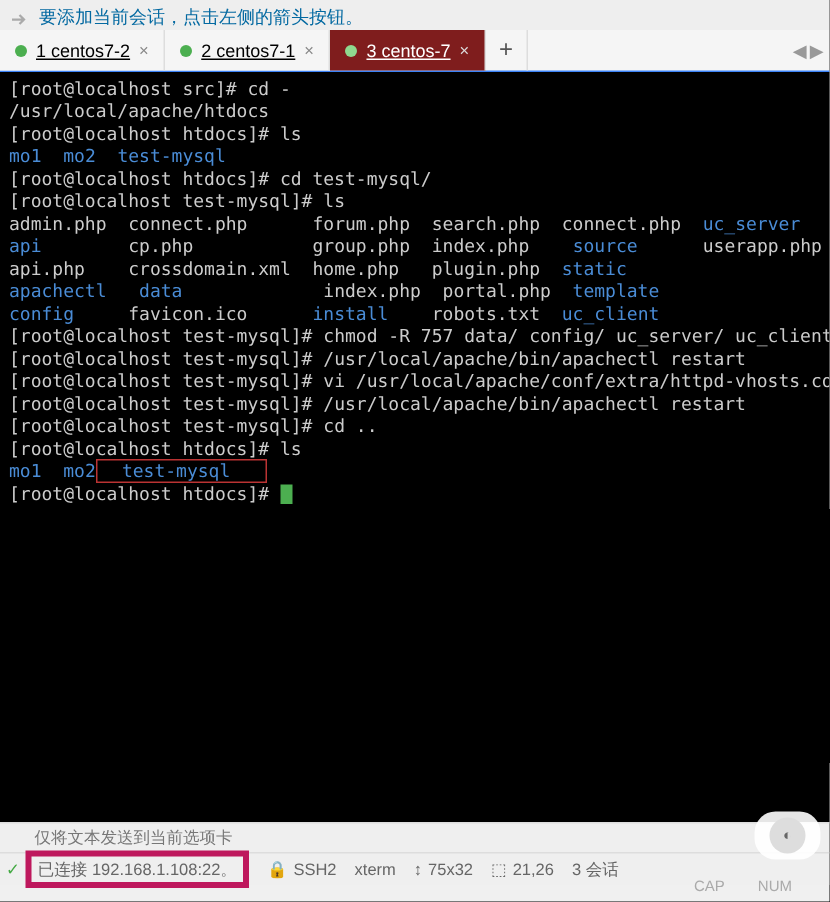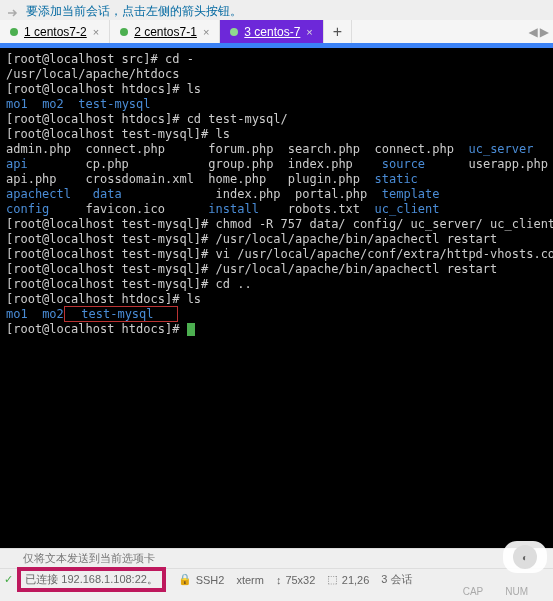--- a/index.html
+++ b/index.html
@@ -1,21 +1,21 @@
 <!DOCTYPE html>
 <html><head>
 <meta charset="utf-8">
 <style>
 *{margin:0;padding:0;box-sizing:border-box}
 body{font-family:"Microsoft YaHei",sans-serif;font-size:12px;background:#f0f0f0;width:553px;height:601px;overflow:hidden;position:relative}
 .hint-bar{height:20px;background:#eee;display:flex;align-items:flex-end;padding:0 6px;color:#0369a1;gap:6px}
 .hint-bar svg{flex-shrink:0}
-.tab-row{height:28px;background:#f5f5f5;display:flex;align-items:stretch;border-bottom:5px solid #3b82f6;position:relative}
+.tab-row{height:28px;background:#f5f5f5;display:flex;align-items:stretch;border-bottom:1px solid #3b82f6;position:relative}
 .tab{display:flex;align-items:center;padding:0 10px;gap:6px;border-right:1px solid #ddd;cursor:pointer;background:#f5f5f5}
-.tab.active{background:#6d28d9;color:#fff}
+.tab.active{background:#7f1d1d;color:#fff}
 .tab-dot{width:8px;height:8px;border-radius:50%;background:#4caf50}
 .tab.active .tab-dot{background:#8fd98f}
 .tab-label{text-decoration:underline}
 .tab.active .tab-label{color:#fff}
 .tab-x{font-size:11px;color:#888}
 .tab.active .tab-x{color:#ddd}
 .add-tab{width:28px;display:flex;align-items:center;justify-content:center;font-size:16px;color:#555;border-right:1px solid #ddd;cursor:pointer}
 .nav-arrows{position:absolute;right:0;top:0;height:100%;display:flex;align-items:center;gap:2px;padding:0 4px;color:#999}
 .term{background:#000;color:#ccc;font-family:Consolas,monospace;font-size:12px;line-height:15px;padding:4px 6px;height:500px;overflow:hidden;white-space:pre}
 .prompt{color:#ccc}

